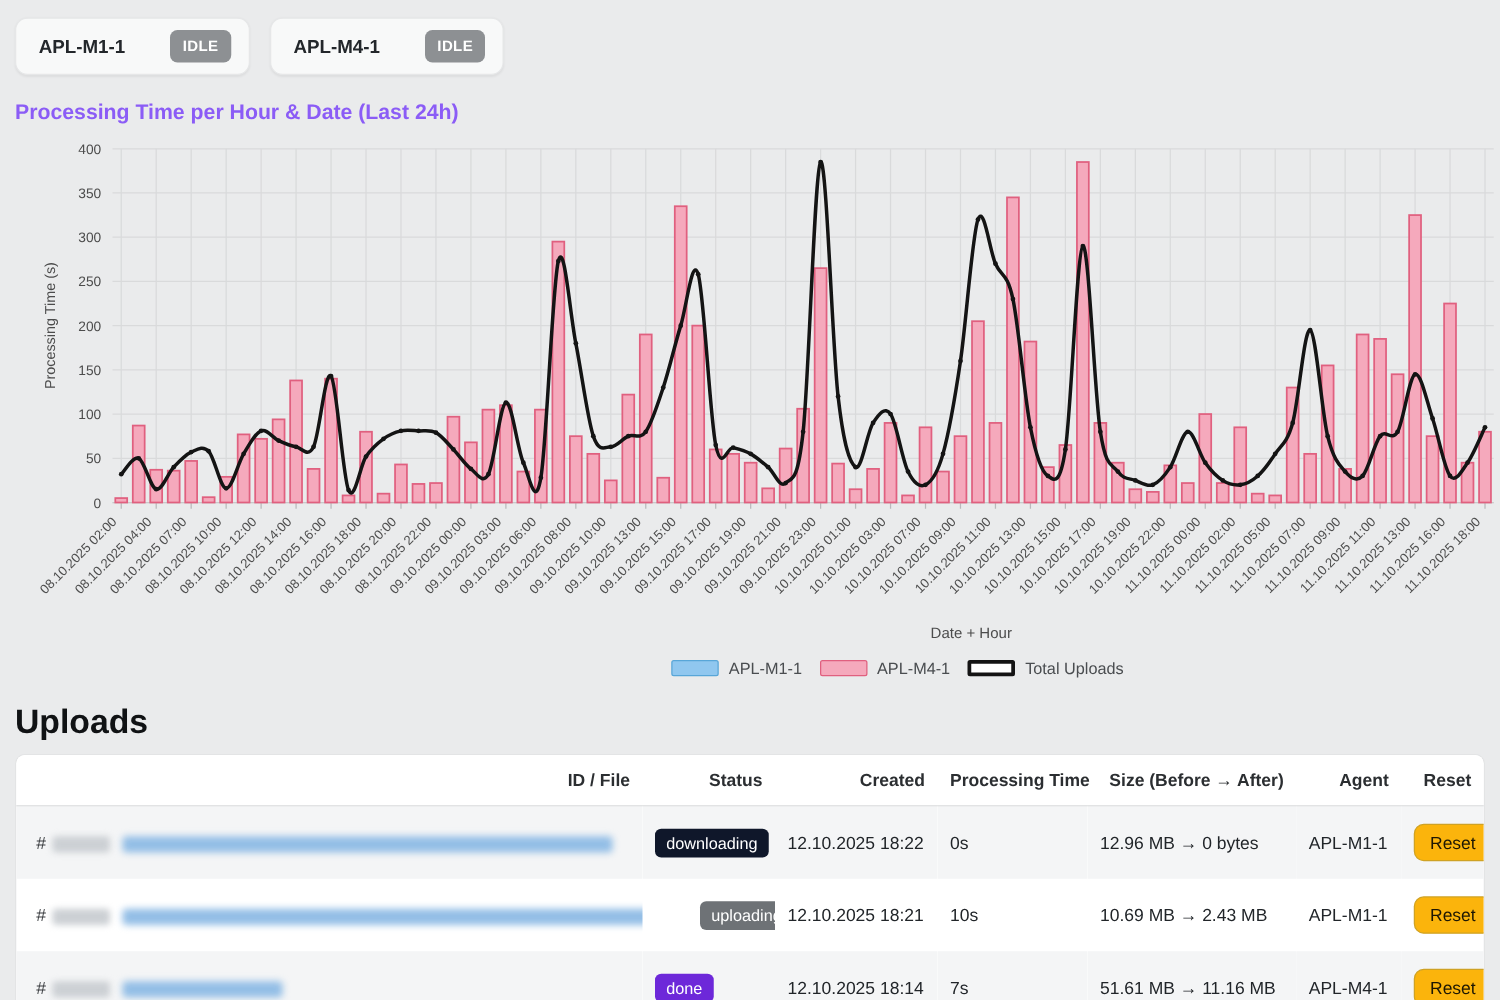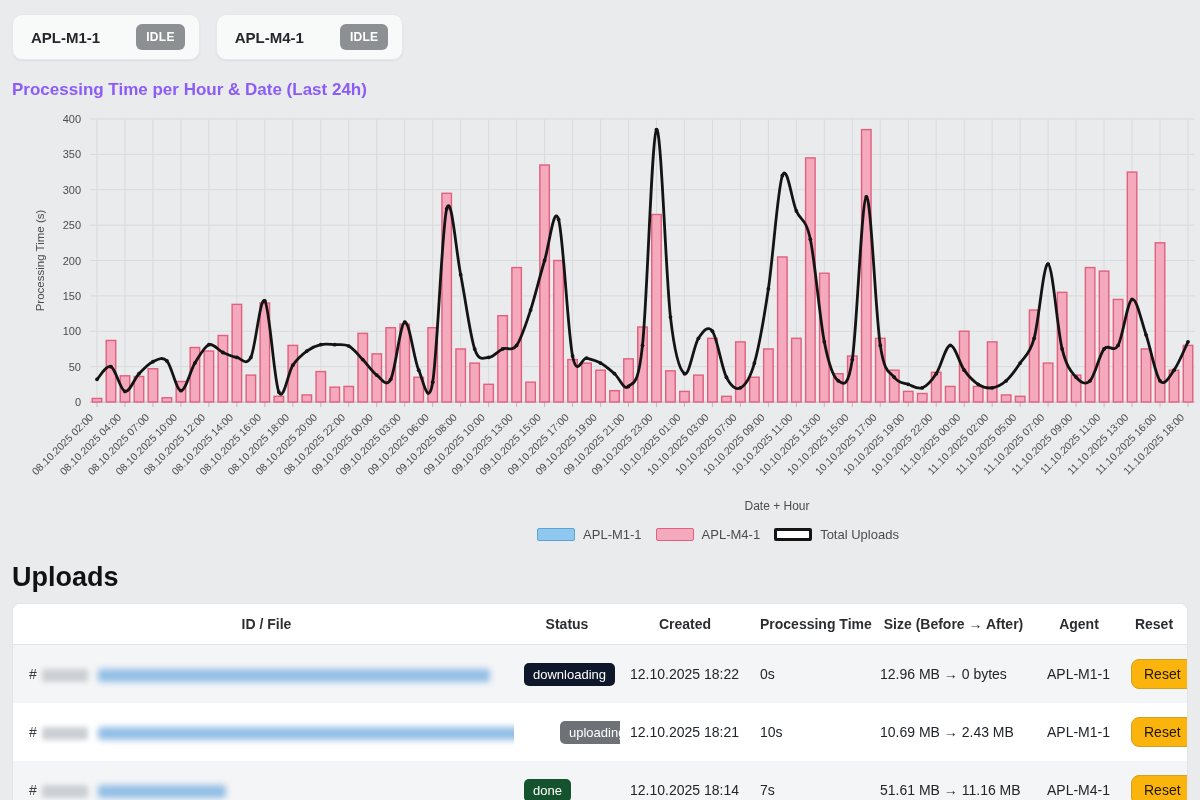--- a/index.html
+++ b/index.html
@@ -24,21 +24,21 @@
   .legend-item { display:flex; align-items:center; gap:8px; cursor:pointer; }
   .legend-item .sw { width:38px; height:13px; border-radius:2px; border-width:1.5px; border-style:solid; }
   .legend-item .sw.thick { border-width:3px; height:13px; }
   .legend-item span.lbl { font-size:13px; color:#4a4d50; }
 
   
   .uploads-heading { margin:14px 0 10px 12px; font-size:27px; font-weight:700; color:#101214; }
   .table-card { margin:0 12px; background:#fff; border:1px solid #e3e4e5; border-bottom:none;
     border-radius:8px 8px 0 0; overflow:hidden; }
   table { width:100%; border-collapse:collapse; table-layout:fixed; font-size:14px; }
-  th { text-align:center; padding:12px 10px; font-weight:600; color:#2b2e31;
+  th { text-align:right; padding:12px 10px; font-weight:600; color:#2b2e31;
     border-bottom:1px solid #e2e3e4; background:#fff; white-space:nowrap; }
   th:first-child, td:first-child { padding-left:16px; }
   td { padding:14px 10px; color:#212529; white-space:nowrap; overflow:hidden; }
   tbody tr:nth-child(odd) td { background:#f4f5f6; }
   .badge { display:inline-block; padding:4px 9px; border-radius:5px; color:#fff;
     font-size:13px; font-weight:500; }
   .reset-btn { background:#fbb40c; border:1px solid #cfa224; border-radius:8px;
     padding:6px 12px; font-size:14px; color:#1d1703; cursor:pointer; font-family:inherit; }
   .hash { color:#3a3d40; }
   .rid { display:inline-block; height:13px; width:46px; background:#ccd0d4; border-radius:3px;
@@ -424,21 +424,21 @@
           <td><span class="hash">#</span><span class="rid"></span><span class="rfile" style="width: 428px;"></span></td>
           <td><span class="badge" style="background: rgb(110, 114, 118); margin-left: 36px;">uploading</span></td>
           <td>12.10.2025 18:21</td>
           <td>10s</td>
           <td>10.69 MB → 2.43 MB</td>
           <td>APL-M1-1</td>
           <td><button class="reset-btn">Reset</button></td>
         </tr>
         <tr>
           <td><span class="hash">#</span><span class="rid"></span><span class="rfile" style="width: 128px;"></span></td>
-          <td><span class="badge" style="background: #14532d;">done</span></td>
+          <td><span class="badge" style="background: #6d28d9;">done</span></td>
           <td>12.10.2025 18:14</td>
           <td>7s</td>
           <td>51.61 MB → 11.16 MB</td>
           <td>APL-M4-1</td>
           <td><button class="reset-btn">Reset</button></td>
         </tr>
       </tbody>
   </table>
 </div>
 

